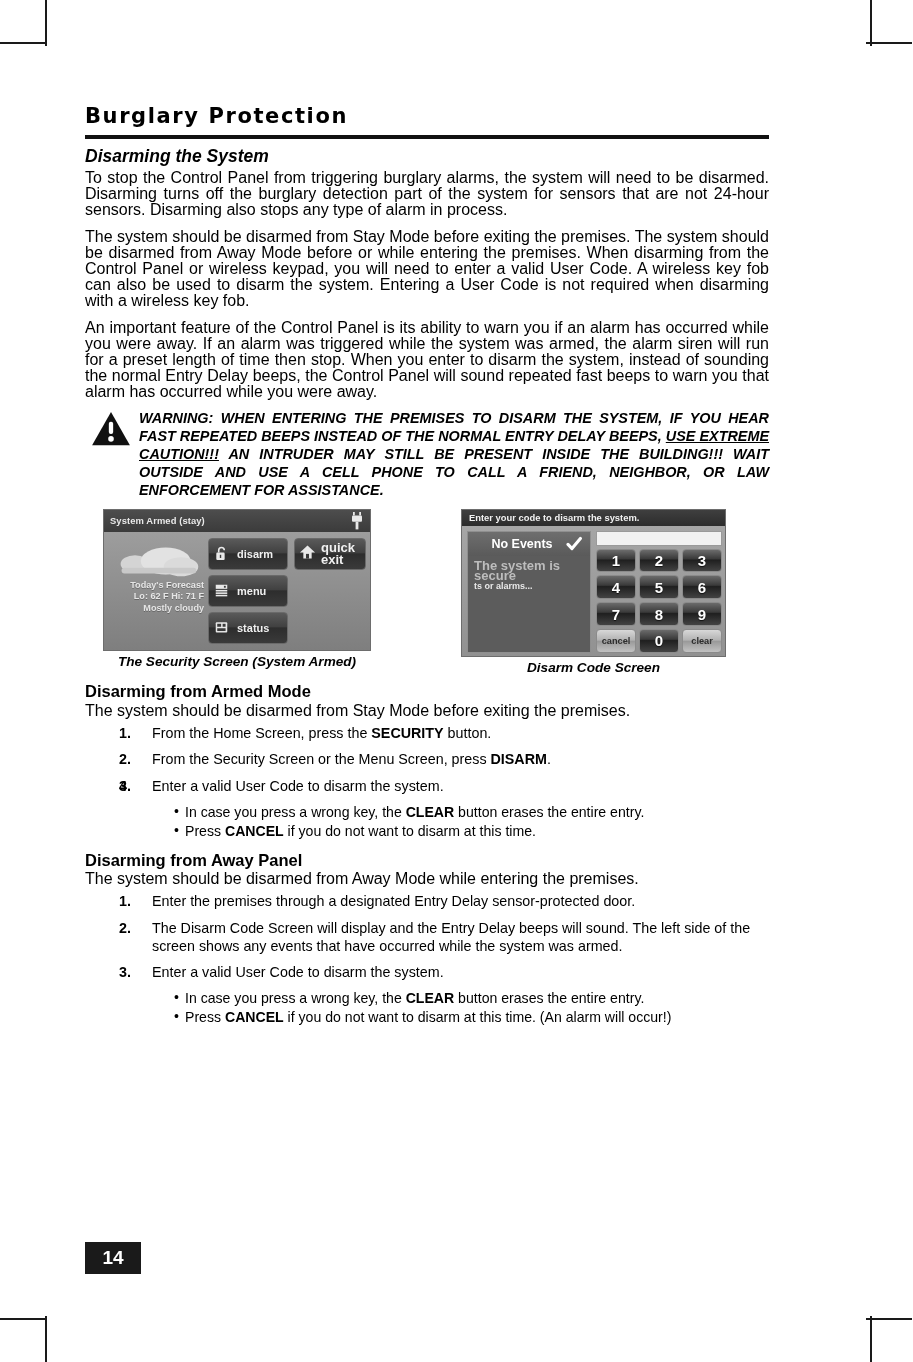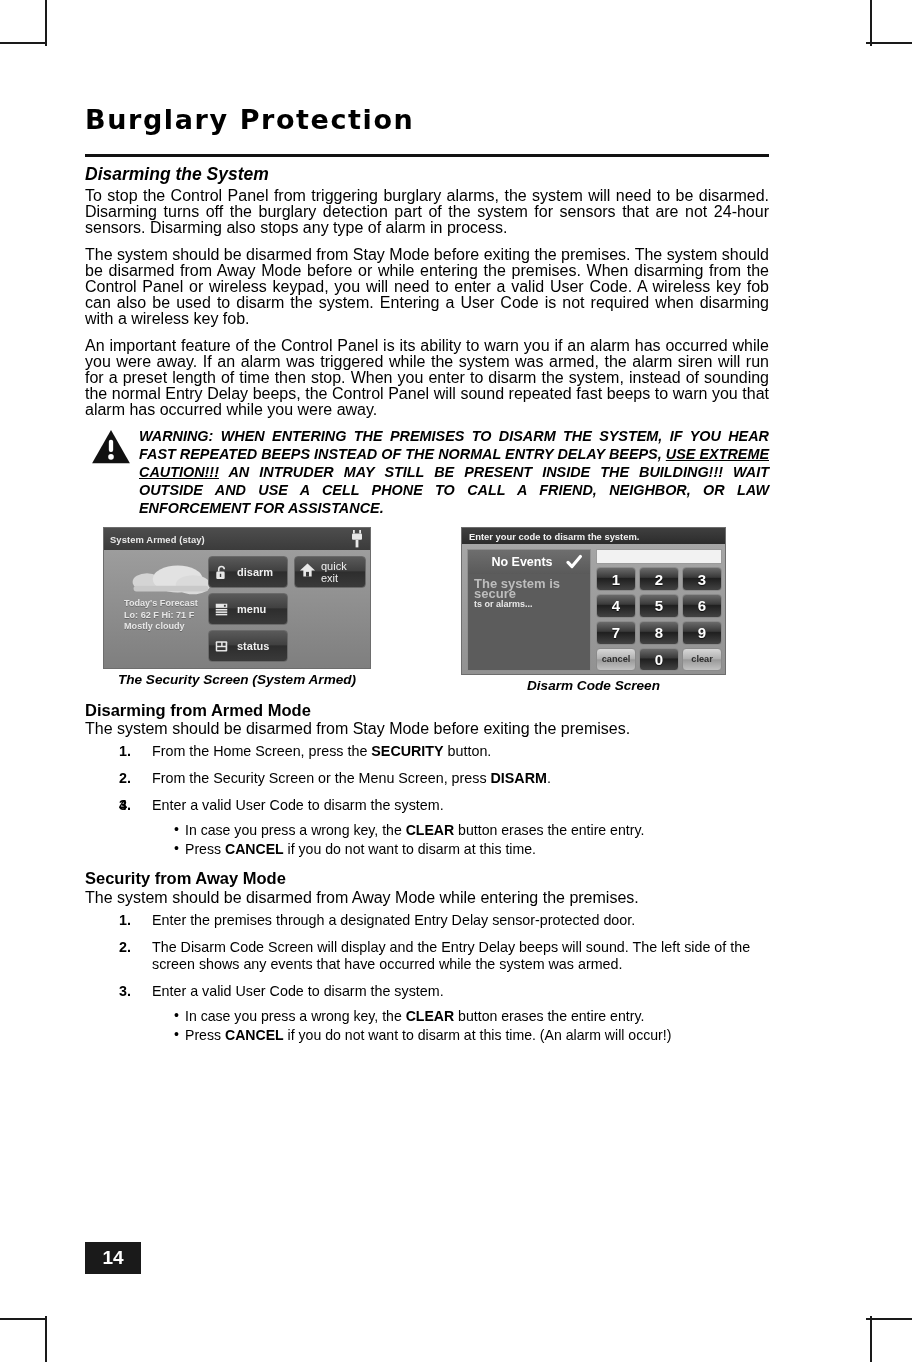--- a/index.html
+++ b/index.html
@@ -31,23 +31,23 @@
   
   .page {
     position: absolute;
     left: 85px; top: 105px;
     width: 684px;
   }
 
   h1.chapter-title {
     font-family: "DejaVu Sans", sans-serif;
     font-weight: bold;
-    font-size: 27px;
+    font-size: 21px;
     letter-spacing: 1.6px;
-    margin: 0 0 19px 0;
+    margin: 0 0 7px 0;
     line-height: 1.1;
   }
   .title-rule {
     height: 3.5px;
     background: #111;
     margin: 0 0 7px 0;
   }
 
   h2.sec-head {
     font-family: "Liberation Sans", sans-serif;
@@ -143,23 +143,23 @@
   .plug-icon {
     position: absolute; right: 7px; top: 2px;
     width: 12px; height: 18px;
   }
   .dev1 .panel-body {
     position: relative;
     height: 120px;
     background: linear-gradient(180deg,#9d9d9d 0%, #8c8c8c 55%, #7e7e7e 100%);
   }
   .weather {
-    position: absolute; left: 20px; top: 10px;
+    position: absolute; left: 5px; top: 10px;
     width: 95px;
-    text-align: left;
+    text-align: right;
   }
   .cloud-wrap { height: 38px; position: relative; }
   .weather .wtxt {
     color: #e6e6e6;
     font-size: 9.1px;
     line-height: 11.5px;
     font-weight: bold;
     text-shadow: 0 1px 0 rgba(0,0,0,.25);
   }
   .btn-col {
@@ -182,21 +182,21 @@
   .qbtn {
     position: absolute; left: 190px; top: 6px;
     width: 72px; height: 32px;
     border-radius: 4px;
     background: linear-gradient(180deg,#5a5a5a 0%,#414141 45%,#2d2d2d 50%,#3a3a3a 100%);
     border: 1px solid #6a6a6a;
     display: flex; align-items: center;
     padding-left: 4px;
     color: #f0f0f0;
   }
-  .qbtn .qlabel { font-size: 11px; font-weight: normal; line-height: 12px; }
+  .qbtn .qlabel { font-size: 13px; font-weight: bold; line-height: 12px; }
 
   
   .dev2 {
     width: 265px; height: 148px;
     background: #f9a8d4;
     position: relative;
     overflow: hidden;
     border: 1px solid #6d6d6d;
   }
   .dev2 .titlebar {
@@ -515,21 +515,21 @@
         <li>
           <span>In case you press a wrong key, the </span><span class="b">CLEAR</span><span> button erases the entire entry.</span>
         </li>
         <li>
           <span>Press </span><span class="b">CANCEL</span><span> if you do not want to disarm at this time.</span>
         </li>
       </ul>
     </li>
   </ol>
 
-  <h3 class="sub-head" style="margin-top:10px;">Security from Away Mode</h3>
+  <h3 class="sub-head" style="margin-top:10px;">Disarming from Away Panel</h3>
   <p class="body tight">The system should be disarmed from Away Mode while entering the premises.</p>
 
   <ol class="steps">
     <li>
       <span class="num">1.</span>
       <span>Enter the premises through a designated Entry Delay sensor-protected door.</span>
     </li>
     <li>
       <span class="num">2.</span>
       <span>The Disarm Code Screen will display and the Entry Delay beeps will sound. The left side of the screen shows any events that have occurred while the system was armed.</span>

